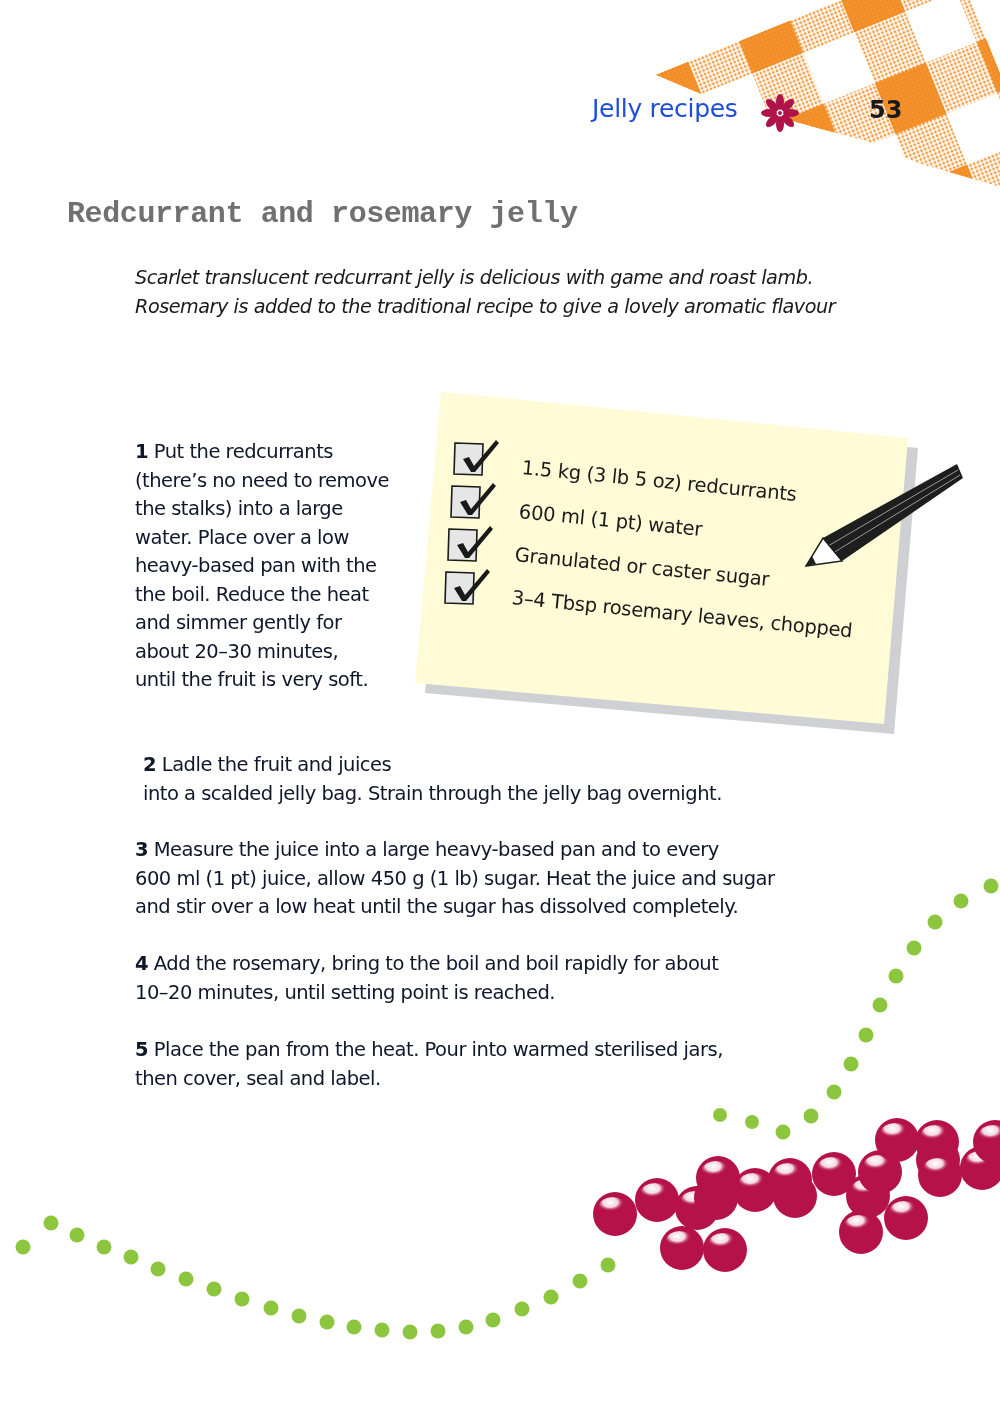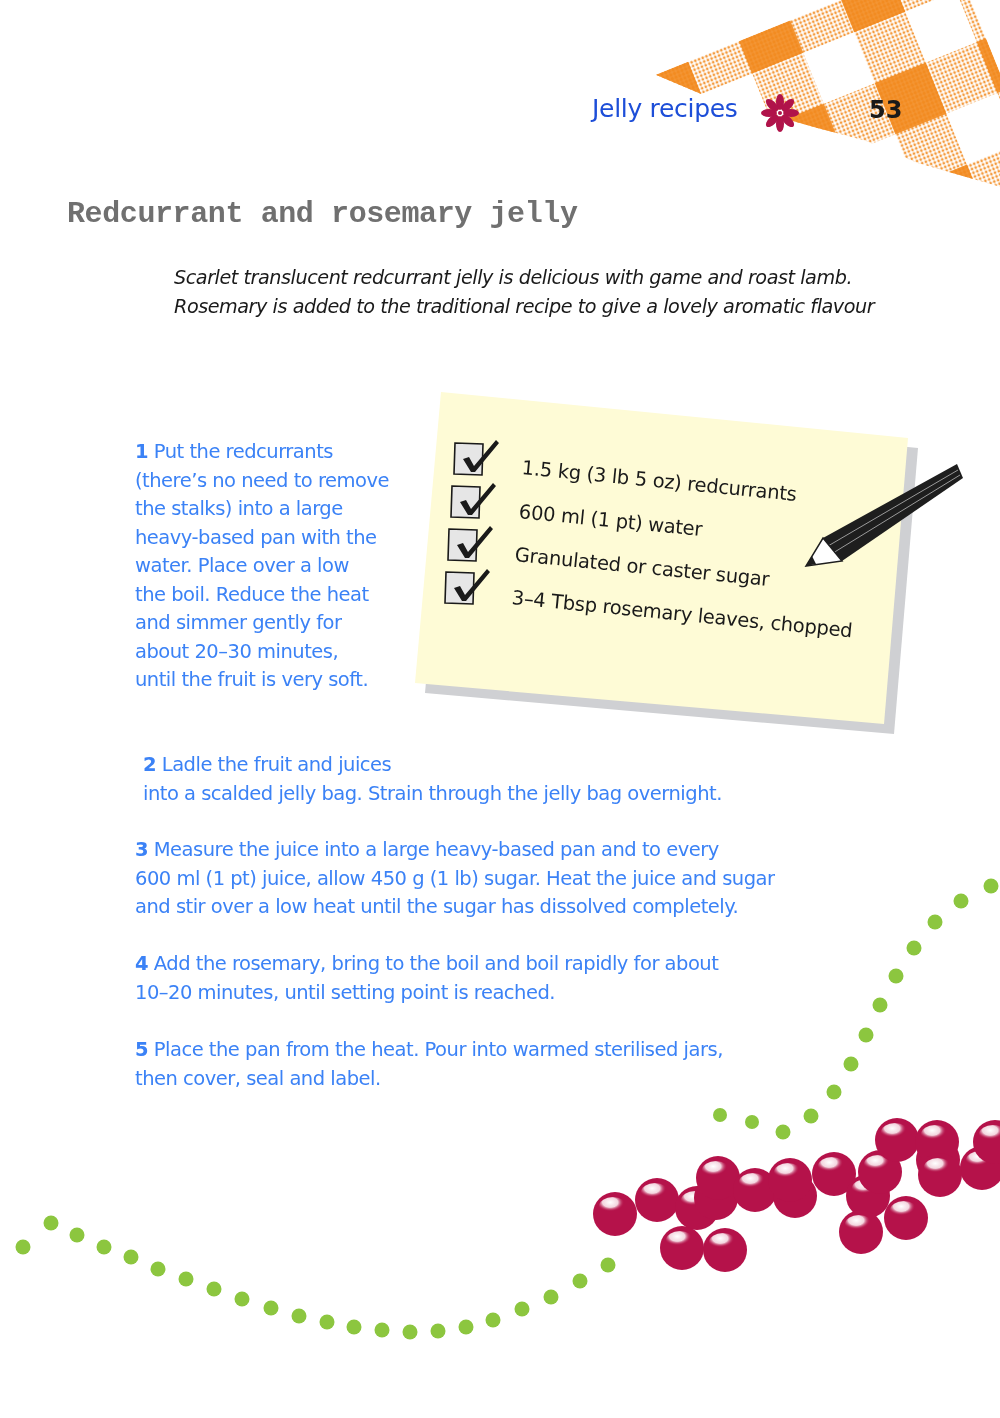--- a/index.html
+++ b/index.html
@@ -22,24 +22,24 @@
     }
     .title {
       position: absolute; top: 197px; left: 67px;
       font-size: 30px; font-weight: bold; color: #707070; letter-spacing: -0.4px; font-family: Liberation Mono, monospace;
     }
     .intro {
       position: absolute; top: 263px; left: 135px; width: 740px;
       font-style: italic; font-size: 19.2px; line-height: 29px; letter-spacing: -0.45px;
       color: #1a1a1a;
     }
-    .intro span { display: block; white-space: nowrap; margin-left: 39px; }
+    .intro span { display: block; white-space: nowrap; }
     .step-text {
       position: absolute; left: 135px;
-      font-size: 19.5px; line-height: 28.5px; letter-spacing: -0.5px; color: #3b82f6;
+      font-size: 19.5px; line-height: 28.5px; letter-spacing: -0.5px; color: #0f172a;
     }
     .step-text span.line { display: block; white-space: nowrap; }
     .step-num { font-weight: bold; }
     #note { position: absolute; left: 0; top: 0; width: 1000px; height: 1418px; pointer-events: none; }
     .ing {
       position: absolute; font-size: 19.5px; letter-spacing: -0.3px; color: #1a1a1a;
       white-space: nowrap; transform-origin: left center;
     }
     #deco { position: absolute; left: 0; top: 0; width: 1000px; height: 1418px; pointer-events: none; }
   </style>
@@ -131,22 +131,22 @@
 </svg>
 <div class="ing" style="left:522px; top:456px; transform: rotate(5.6deg);">1.5 kg (3 lb 5 oz) redcurrants</div>
 <div class="ing" style="left:519px; top:500px; transform: rotate(5.6deg);">600 ml (1 pt) water</div>
 <div class="ing" style="left:515px; top:543px; transform: rotate(5.6deg);">Granulated or caster sugar</div>
 <div class="ing" style="left:512px; top:586px; transform: rotate(5.6deg);">3–4 Tbsp rosemary leaves, chopped</div>
 
 <div class="step-text" style="top:438px;">
   <span class="line"><span class="step-num">1</span> <span>Put the redcurrants</span></span>
   <span class="line">(there’s no need to remove</span>
   <span class="line">the stalks) into a large</span>
+  <span class="line">water. Place over a low</span>
   <span class="line">heavy-based pan with the</span>
-  <span class="line">water. Place over a low</span>
   <span class="line">the boil. Reduce the heat</span>
   <span class="line">and simmer gently for</span>
   <span class="line">about 20–30 minutes,</span>
   <span class="line">until the fruit is very soft.</span>
 </div>
 
 <div class="step-text" style="top:751px;margin-left:8px;">
   <span class="line"><span class="step-num">2</span> <span>Ladle the fruit and juices</span></span>
   <span class="line">into a scalded jelly bag. Strain through the jelly bag overnight.</span>
 </div>

